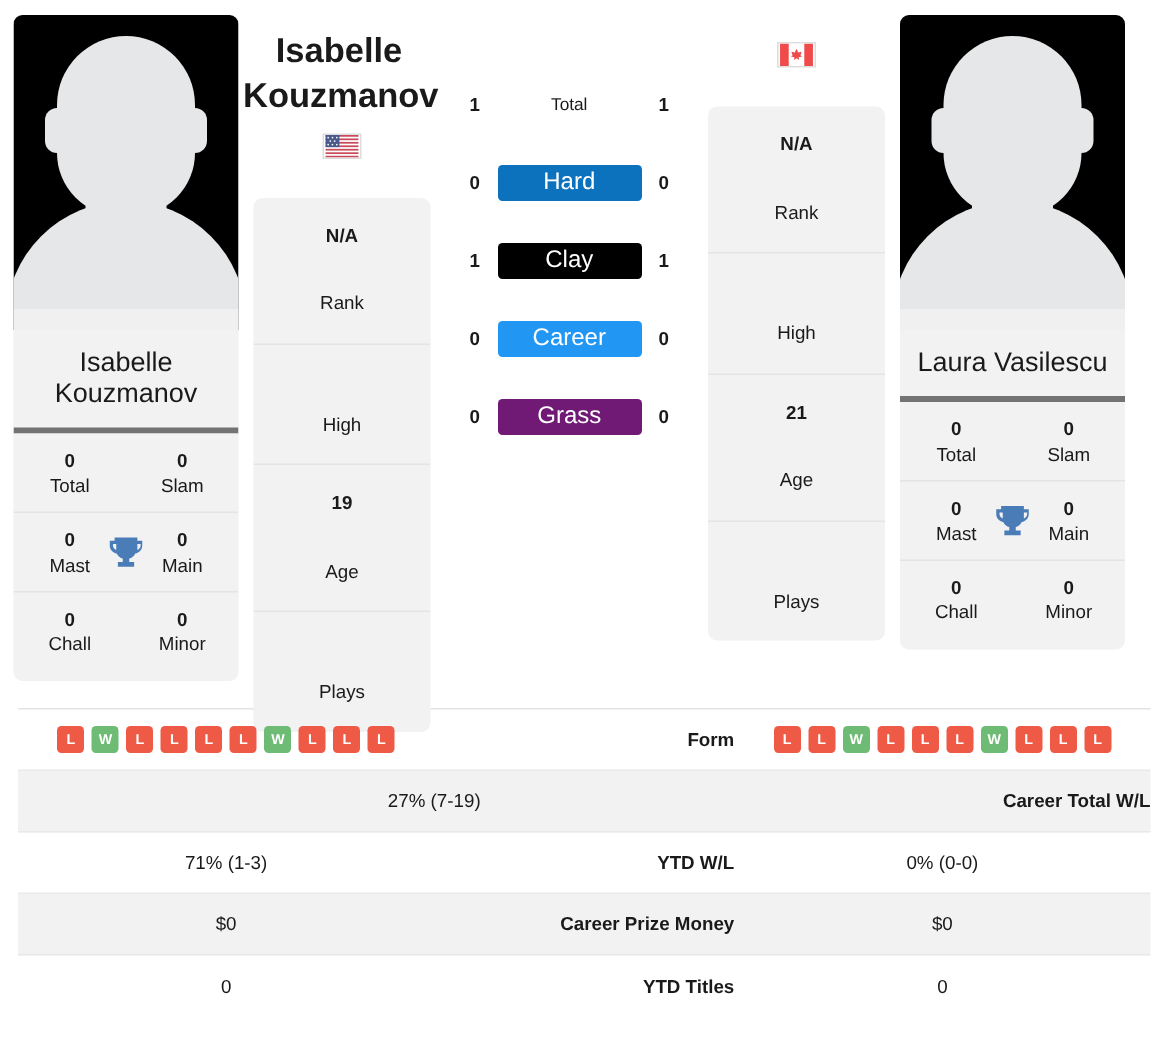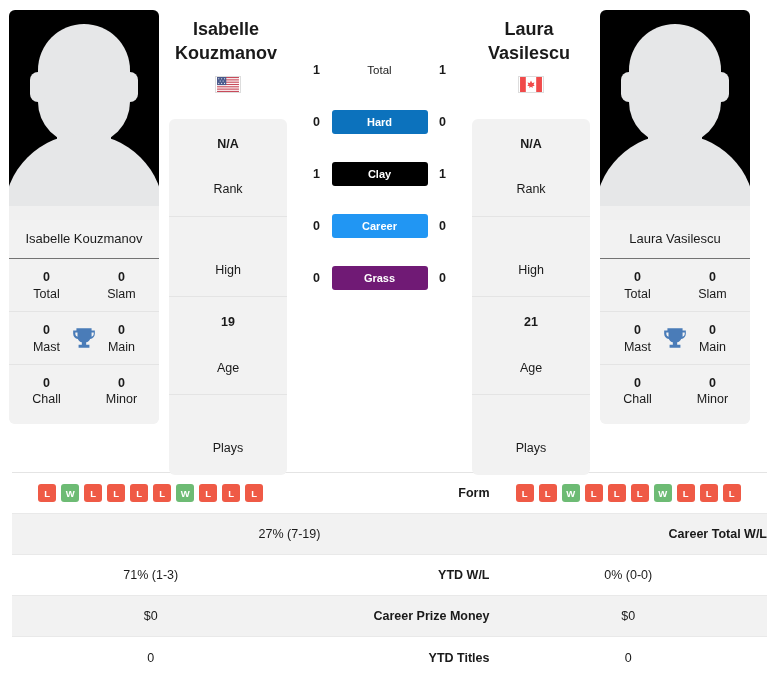--- a/index.html
+++ b/index.html
@@ -87,25 +87,25 @@
   .avatar .baseline {
     position: absolute;
     left: 0; right: 0; bottom: 0;
     height: 14px;
     background: #f0f0f0;
   }
 
   .photo-name {
     width: 150px;
     text-align: center;
-    font-size: 13px;
+    font-size: 18px;
     padding: 11px 2px 12px;
     background: #f2f2f2;
     color: #1a1a1a;
-    border-bottom: 1px solid #737373;
+    border-bottom: 4px solid #737373;
   }
 
   .titles-grid {
     width: 150px;
     background: #f2f2f2;
     border-radius: 0 0 6px 6px;
     position: relative;
     padding-bottom: 8px;
   }
   .titles-row {
@@ -132,21 +132,21 @@
   
   .info-col {
     width: 120px;
     flex: 0 0 120px;
     padding-top: 18px;
     display: flex;
     flex-direction: column;
     align-items: center;
   }
   .player-name {
-    font-size: 18px;
+    font-size: 23px;
     font-weight: bold;
     text-align: center;
     line-height: 1.32;
     width: 128px;
     margin-left: -4px;
   }
   .flag {
     width: 26px;
     height: 17px;
     margin: 10px auto 0;
@@ -197,22 +197,22 @@
     font-size: 12.5px;
     font-weight: bold;
   }
   .s-bar {
     width: 96px;
     height: 24px;
     border-radius: 3px;
     display: flex;
     align-items: center;
     justify-content: center;
-    font-size: 11px;
-    font-weight: bold;
+    font-size: 16px;
+    font-weight: normal;
     color: #ffffff;
   }
   .s-bar.total {
     background: transparent;
     color: #1a1a1a;
     font-weight: normal;
     font-size: 11.5px;
   }
 
   
@@ -383,24 +383,20 @@
         <div class="s-score">0</div>
       </div>
       <div class="surface-row">
         <div class="s-score">0</div>
         <div class="s-bar" style="background:#701a75">Grass</div>
         <div class="s-score">0</div>
       </div>
     </div>
 
     <div class="info-col">
-      <div class="player-name">
-        <div>Laura</div>
-        <div>Vasilescu</div>
-      </div>
       <svg class="flag" viewBox="0 0 38 26">
         <rect width="38" height="26" fill="#ffffff"></rect>
         <rect x="0" y="0" width="10" height="26" fill="#f04a4a"></rect>
         <rect x="28" y="0" width="10" height="26" fill="#f04a4a"></rect>
         <path d="M19 6l2 4.5 4-1-1.5 4 2 1.5-4 1 .5 3-3-2-3 2 .5-3-4-1 2-1.5-1.5-4 4 1z" fill="#f04a4a"></path>
       </svg>
       <div class="info-card">
         <div class="info-item">
           <div class="val">N/A</div>
           <div class="key">Rank</div>

